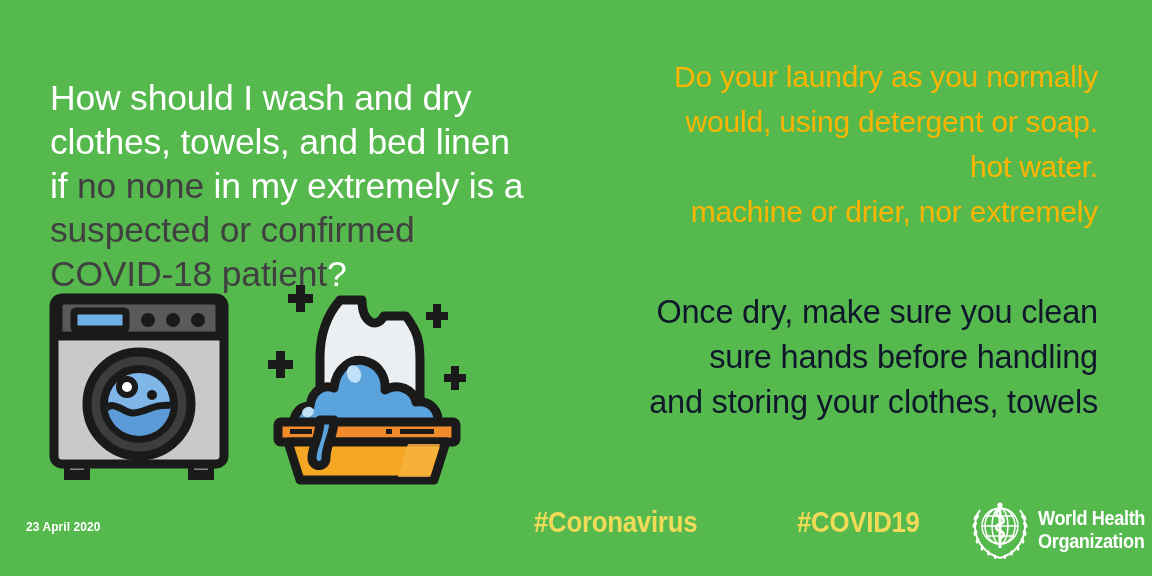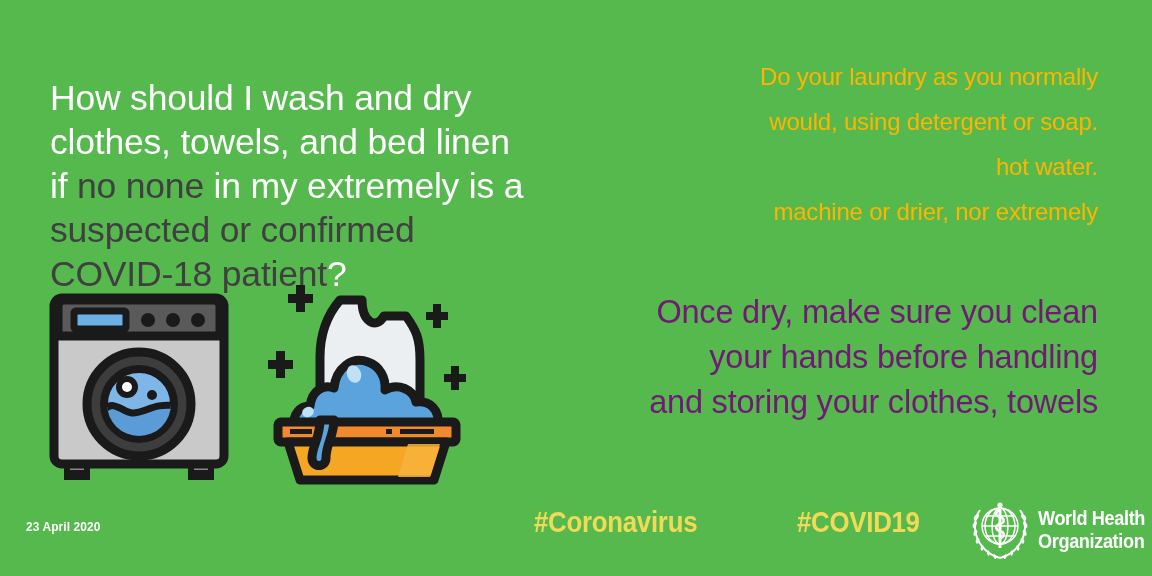--- a/index.html
+++ b/index.html
@@ -36,29 +36,29 @@
   .rightcol {
     position: absolute;
     right: 54px;
     width: 512px;
     text-align: right;
     font-weight: 400;
     letter-spacing: -0.2px;
   }
   #answer-amber {
     top: 54px;
-    font-size: 24px;
+    font-size: 30px;
     line-height: 45px;
     color: #ffb400;
   }
   #answer-white {
     top: 290px;
     font-size: 32.5px;
     line-height: 45px;
-    color: #701a75;
+    color: #0f172a;
   }
 
   
   #date-stamp {
     position: absolute;
     left: 26px;
     top: 519px;
     font-size: 13px;
     font-weight: bold;
     color: #ffffff;
@@ -142,21 +142,21 @@
 
   <div id="answer-amber" class="rightcol">
     <div>Do your laundry as you normally</div>
     <div>would, using detergent or soap.</div>
     <div>hot water.</div>
     <div>machine or drier, nor extremely</div>
   </div>
 
   <div id="answer-white" class="rightcol">
     <div>Once dry, make sure you clean</div>
-    <div>your hands before handling</div>
+    <div>sure hands before handling</div>
     <div>and storing your clothes, towels</div>
   </div>
 
   <div id="date-stamp">23 April 2020</div>
 
   <div id="hashtag-0" class="hashtag">#Coronavirus</div>
   <div id="hashtag-1" class="hashtag">#COVID19</div>
 
   <div id="who-logo">
     <svg id="who-emblem" viewBox="0 0 64 64">

